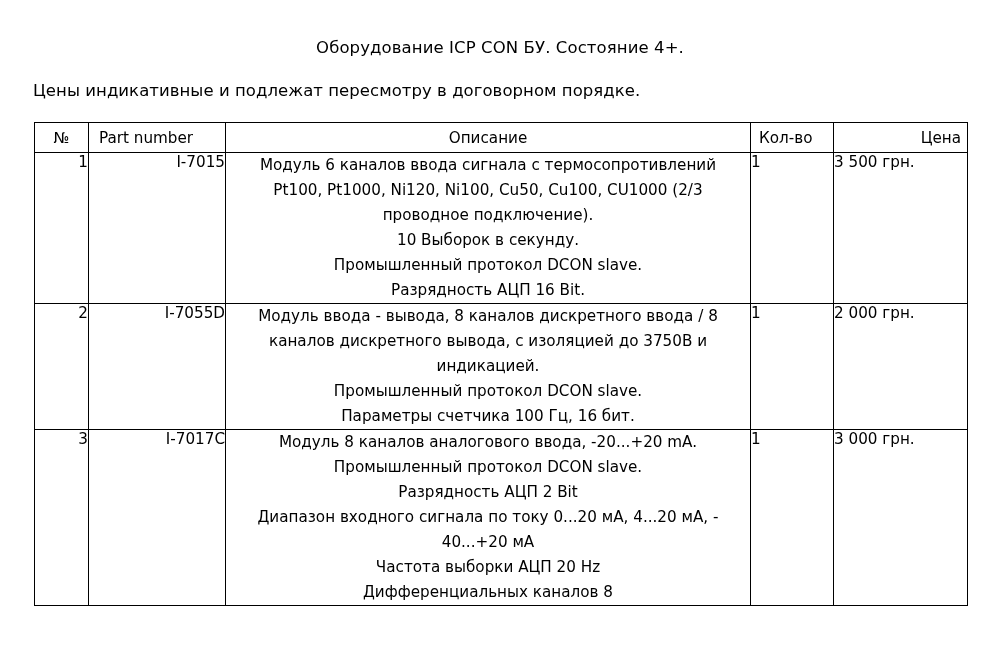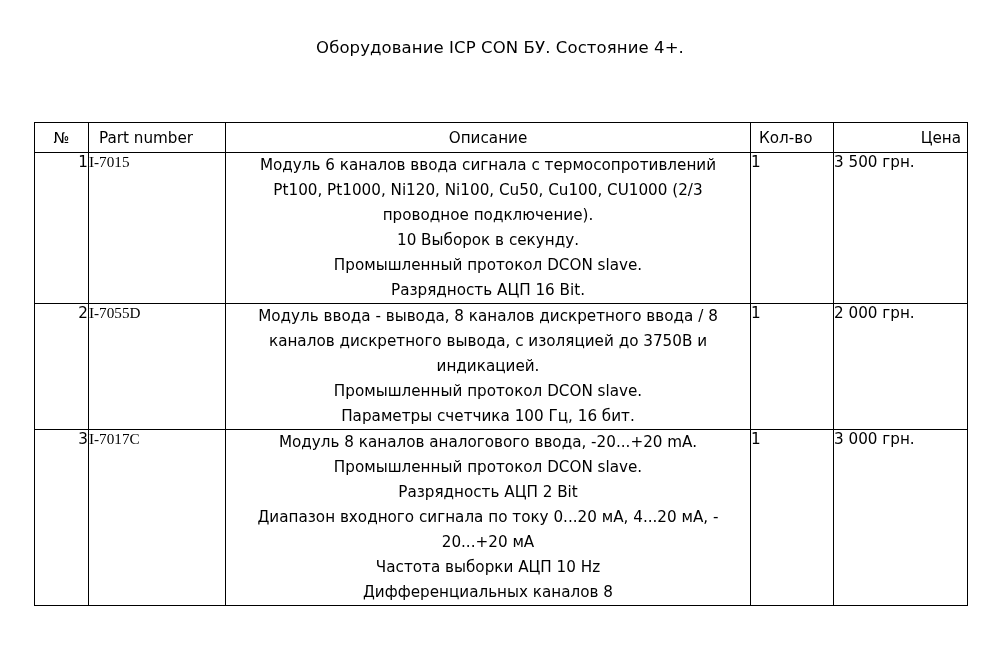--- a/index.html
+++ b/index.html
@@ -76,24 +76,23 @@
   .price-table thead th.h-part    { width: 137px; text-align: left; padding-left: 10px; }
   .price-table thead th.h-desc    { width: 525px; }
   .price-table thead th.h-qty     { width: 83px;  text-align: left; padding-left: 8px; }
   .price-table thead th.h-price   { width: 134px; text-align: right; padding-left: 8px; }
 
   .c-num {
     text-align: right;
     padding: 4px 8px 0 0;
   }
   .c-part {
-    text-align: left;
+    text-align: right;
     padding: 4px 0 0 9px;
     white-space: nowrap;
-    font-family: Liberation Serif, serif;
   }
   .c-desc {
     text-align: center;
     padding: 4px 6px 6px 9px;
   }
   .c-qty {
     text-align: left;
     padding: 4px 0 0 8px;
   }
   .c-price {
@@ -108,20 +107,21 @@
     white-space: nowrap;
   }
 </style>
 </head>
 <body>
 
 <div class="page">
 
   <div class="doc-title">Оборудование ICP CON БУ. Состояние 4+.</div>
 
+  <div class="doc-subtitle">Цены индикативные и подлежат пересмотру в договорном порядке.</div>
 
   <table class="price-table">
     <thead>
       <tr>
         <th class="h-num">№</th>
         <th class="h-part">Part number</th>
         <th class="h-desc">Описание</th>
         <th class="h-qty">Кол-во</th>
         <th class="h-price">Цена</th>
       </tr>
@@ -158,22 +158,22 @@
       </tr>
 
       <tr>
         <td class="c-num">3</td>
         <td class="c-part">I-7017C</td>
         <td class="c-desc">
           <span class="desc-line">Модуль 8 каналов аналогового ввода, -20...+20 mA.</span>
           <span class="desc-line">Промышленный протокол DCON slave.</span>
           <span class="desc-line">Разрядность АЦП 2 Bit</span>
           <span class="desc-line">Диапазон входного сигнала по току 0...20 мА, 4...20 мА, -</span>
-          <span class="desc-line">20...+20 мА</span>
-          <span class="desc-line">Частота выборки АЦП 10 Hz</span>
+          <span class="desc-line">40...+20 мА</span>
+          <span class="desc-line">Частота выборки АЦП 20 Hz</span>
           <span class="desc-line">Дифференциальных каналов 8</span>
         </td>
         <td class="c-qty">1</td>
         <td class="c-price">3 000 грн.</td>
       </tr>
 
     </tbody>
   </table>
 
 </div>

